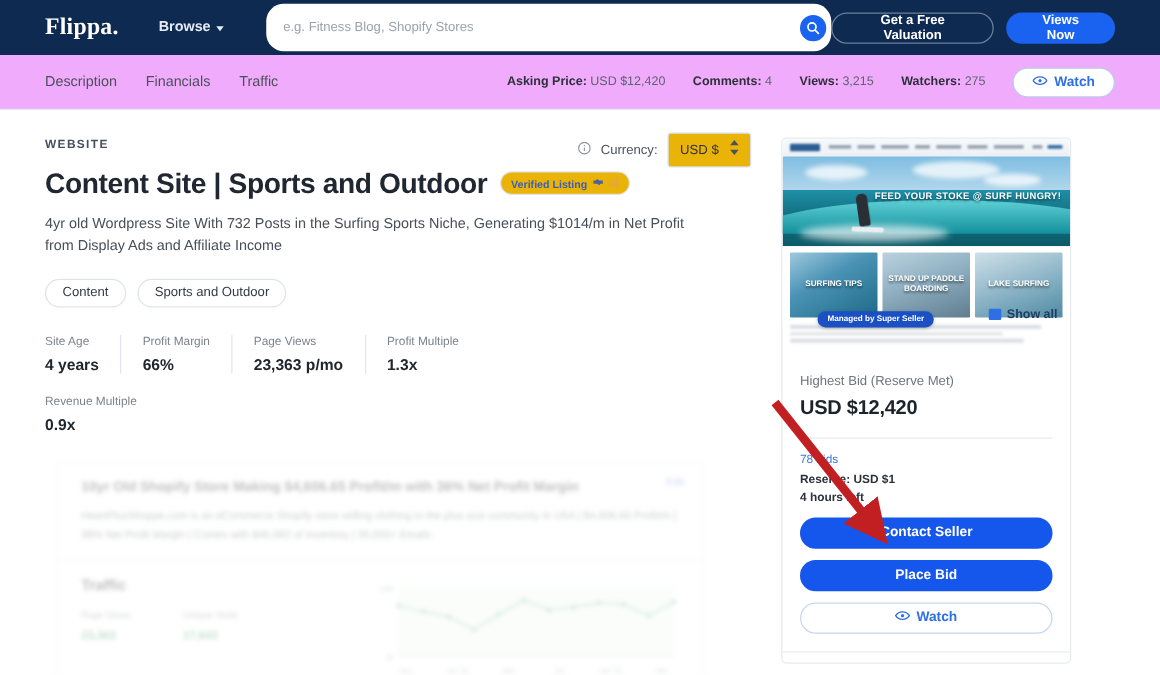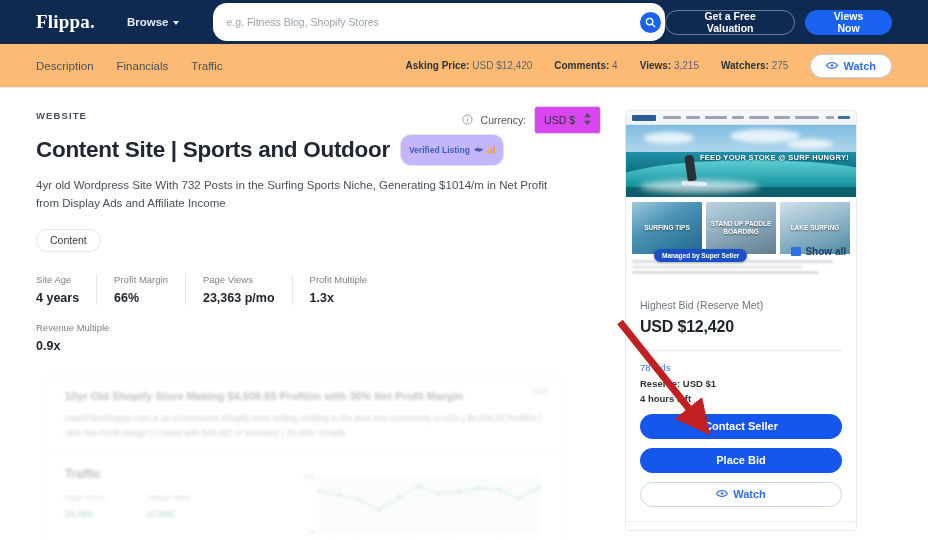--- a/index.html
+++ b/index.html
@@ -51,21 +51,21 @@
   }
   .btn-blue-pill {
     background:#1a62f0; color:#fff; border:none; border-radius:15px;
     height:25px; padding:0 17px; font-size:10.5px; font-weight:700; cursor:pointer;
     font-family:"Liberation Sans", sans-serif;
     display:flex;align-items:center;
   }
 
   
   .subnav {
-    height: 44px; background:#fdba74; border-bottom:1px solid #e6e8ec;
+    height: 44px; background:#f0abfc; border-bottom:1px solid #e6e8ec;
     display:flex; align-items:center; padding: 0 36px;
   }
   .subtabs { display:flex; gap:23px; }
   .subtab { font-size:11.5px; color:#4a5159; cursor:pointer; }
   .submeta { margin-left:auto; display:flex; align-items:center; gap:22px; }
   .meta-item { font-size:10px; color:#5b6470; white-space:nowrap; }
   .meta-item b { color:#2b3138; font-weight:700; }
   .watch-pill {
     border:1px solid #b9cbe9; border-radius:14px; height:24px;
     display:flex;align-items:center;gap:5px;padding:0 15px;cursor:pointer;
@@ -80,22 +80,22 @@
   .kicker {
     font-size:9.5px; letter-spacing:1.1px; font-weight:700;
     color:#46505c; text-transform:uppercase; margin-bottom: 13px;
   }
   .title-row { display:flex; align-items:center; flex-wrap:wrap; gap:10px; }
   h1.title {
     font-size: 22.5px; font-weight:700; color:#202733; letter-spacing:-.3px;
     line-height:1.15;
   }
   .verified {
-    border:1px solid #dfe3ea; border-radius:11px; background:#c4b5fd;
-    height:32px; display:flex;align-items:center;gap:4px; padding:0 8px;
+    border:1px solid #dfe3ea; border-radius:11px; background:#eab308;
+    height:19px; display:flex;align-items:center;gap:4px; padding:0 8px;
     font-size:8.5px; font-weight:700; color:#3b5fb5;
   }
   .desc {
     margin-top: 11px; font-size:11.5px; line-height:1.55; color:#474f59;
     max-width: 525px;
   }
   .tags { margin-top:16px; display:flex; gap:9px; }
   .tag {
     border:1px solid #dfe3ea; border-radius:13px; height:23px;
     display:flex;align-items:center;padding:0 13px;
@@ -302,21 +302,21 @@
         </div>
         <div style="display:flex;align-items:center;gap:8px;margin-top:-4px;">
           <span>
             <svg width="11" height="11" viewBox="0 0 24 24" fill="none" stroke="#8d949d" stroke-width="2">
               <circle cx="12" cy="12" r="10"></circle>
                 <line x1="12" y1="11" x2="12" y2="17"></line>
               <circle cx="12" cy="7.5" r="1.2" fill="#8d949d" stroke="none"></circle>
             </svg>
           </span>
           <span style="font-size:10.5px;color:#4a525c;">Currency:</span>
-          <div style="border:1px solid #d9dde3;border-radius:3px;height:28px;display:flex;align-items:center;gap:9px;padding:11px 9px;background:#d946ef;cursor:pointer;">
+          <div style="border:1px solid #d9dde3;border-radius:3px;height:28px;display:flex;align-items:center;gap:9px;padding:11px 9px;background:#eab308;cursor:pointer;">
             <span style="font-size:10.5px;color:#2b323a;">USD $</span>
             <span>
               <svg width="7" height="12" viewBox="0 0 8 14" fill="#4a525c">
                 <path d="M4 0 L8 5 L0 5 Z"></path>
                   <path d="M4 14 L0 9 L8 9 Z"></path>
               </svg>
             </span>
           </div>
         </div>
       </div>
@@ -337,20 +337,21 @@
               <rect x="9" y="0.5" width="3" height="11.5" fill="#e8a53a"></rect>
             </svg>
           </span>
         </div>
       </div>
 
       <div class="desc">4yr old Wordpress Site With 732 Posts in the Surfing Sports Niche, Generating $1014/m in Net Profit from Display Ads and Affiliate Income</div>
 
       <div class="tags">
         <div class="tag">Content</div>
+        <div class="tag">Sports and Outdoor</div>
       </div>
 
       <div class="stats">
         <div class="stat">
           <div class="lbl">Site Age</div>
           <div class="val">4 years</div>
         </div>
         <div class="stat">
           <div class="lbl">Profit Margin</div>
           <div class="val">66%</div>

